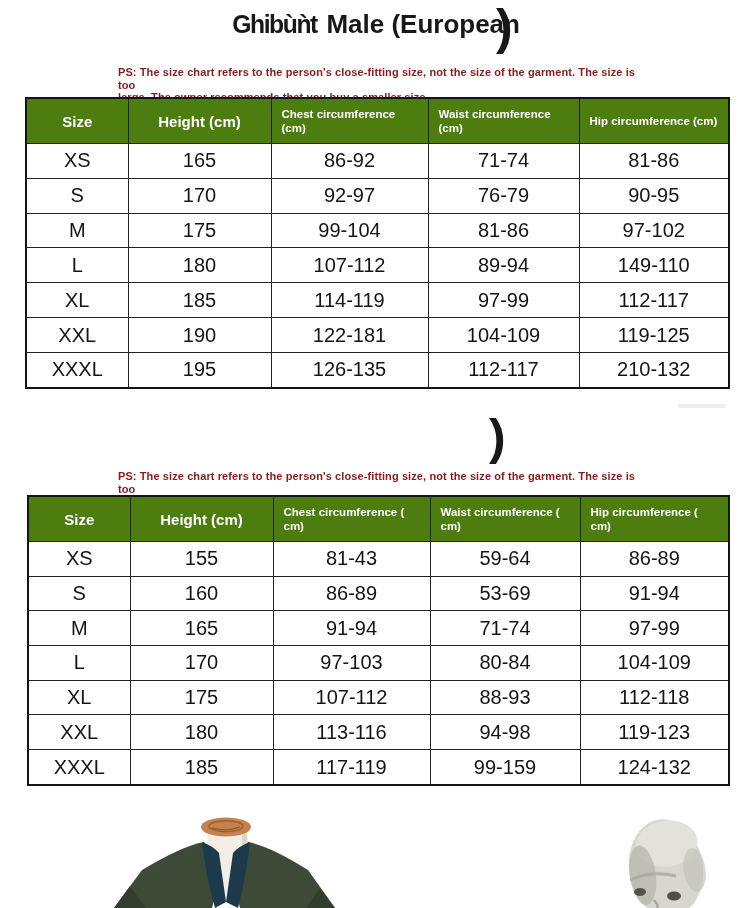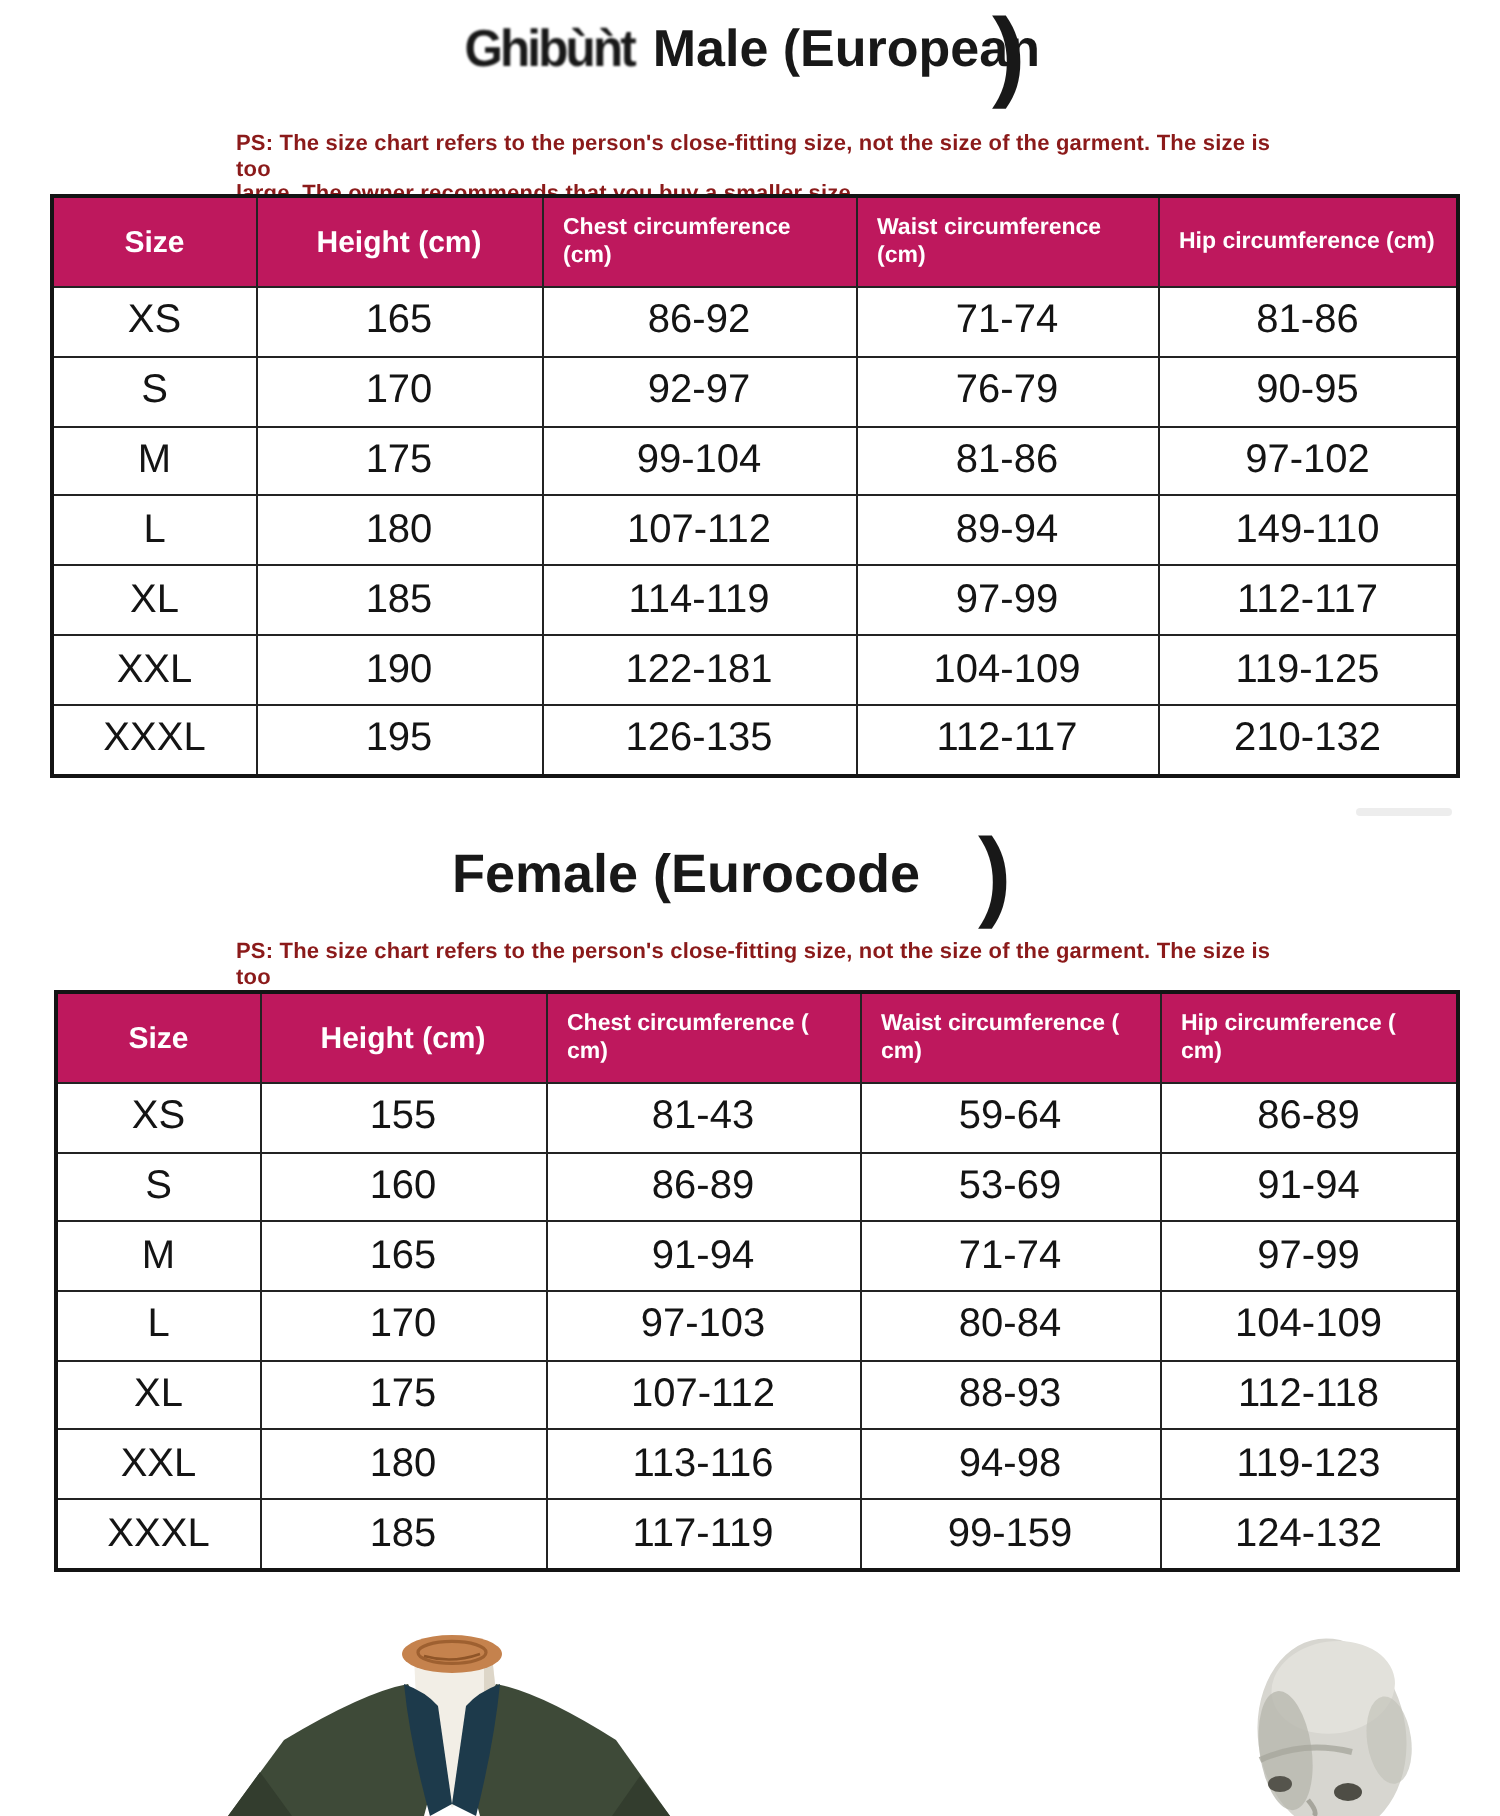--- a/index.html
+++ b/index.html
@@ -24,21 +24,21 @@
   #female-note{top:470px;}
   .note-line{display:block;}
   
   table.size-table{
     position:absolute;border-collapse:collapse;table-layout:fixed;background:#fff;
     border:2px solid #141414;
   }
   #male-table{left:25px;top:97px;width:703px;height:292px;}
   #female-table{left:27px;top:495px;width:701px;height:291px;}
   .size-table th,.size-table td{border:1px solid #232323;overflow:hidden;}
-  .size-table thead th{background:#be185d;color:#ffffff;font-weight:bold;height:42px;}
+  .size-table thead th{background:#4d7c0f;color:#ffffff;font-weight:bold;height:42px;}
   th.s-head{font-size:15px;text-align:center;}
   th.c-head{font-size:11.5px;text-align:left;padding:0 4px 0 10px;line-height:14px;}
   .hline{display:block;}
   .size-table td{text-align:center;font-size:20px;color:#141414;}
   
   .smudge{position:absolute;left:678px;top:404px;width:48px;height:4px;background:#ededed;border-radius:2px;}
   
   .photo{position:absolute;}
   #robe-photo{left:112px;top:812px;width:225px;height:96px;}
   #head-photo{left:612px;top:816px;width:104px;height:92px;}
@@ -136,23 +136,20 @@
           <td>195</td>
           <td>126-135</td>
           <td>112-117</td>
           <td>210-132</td>
         </tr>
       </tbody>
   </table>
 
   <div class="smudge"></div>
 
-  <div class="sec-title" id="female-title">
-    <span>Female (Eurocode</span>
-  </div>
   <div class="big-paren" id="female-paren">)</div>
 
   <div class="ps-note" id="female-note">
     <span class="note-line">PS: The size chart refers to the person's close-fitting size, not the size of the garment. The size is too</span>
     <span class="note-line">large. The owner recommends that you buy a smaller size.</span>
   </div>
 
   <table class="size-table" id="female-table">
     <colgroup>
       <col style="width:102px">

